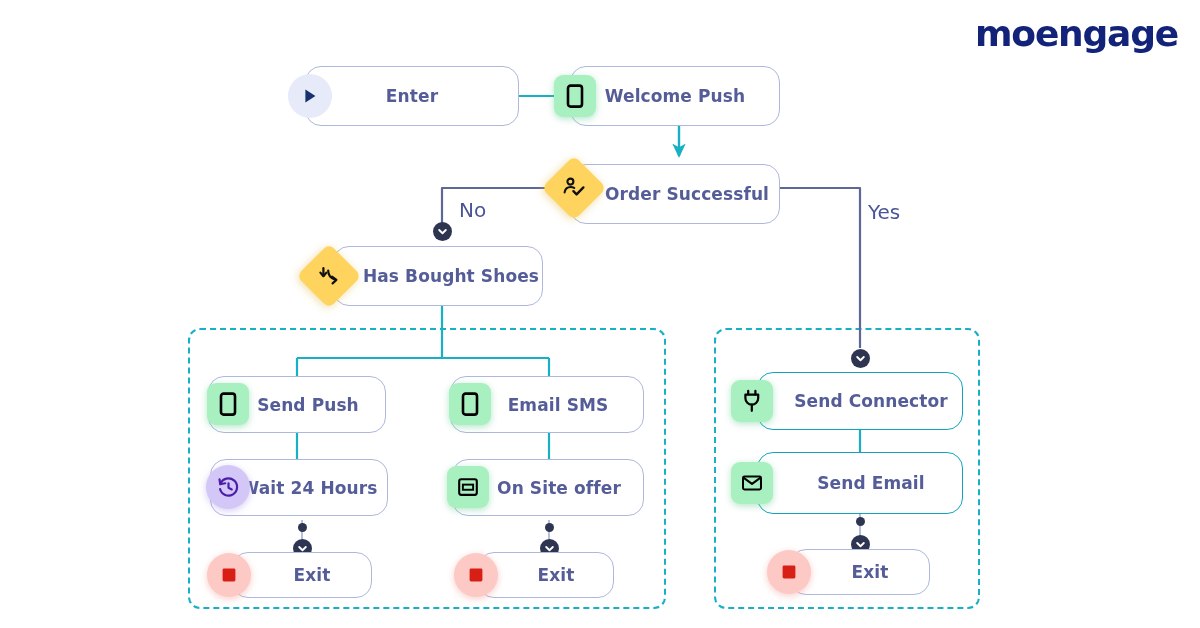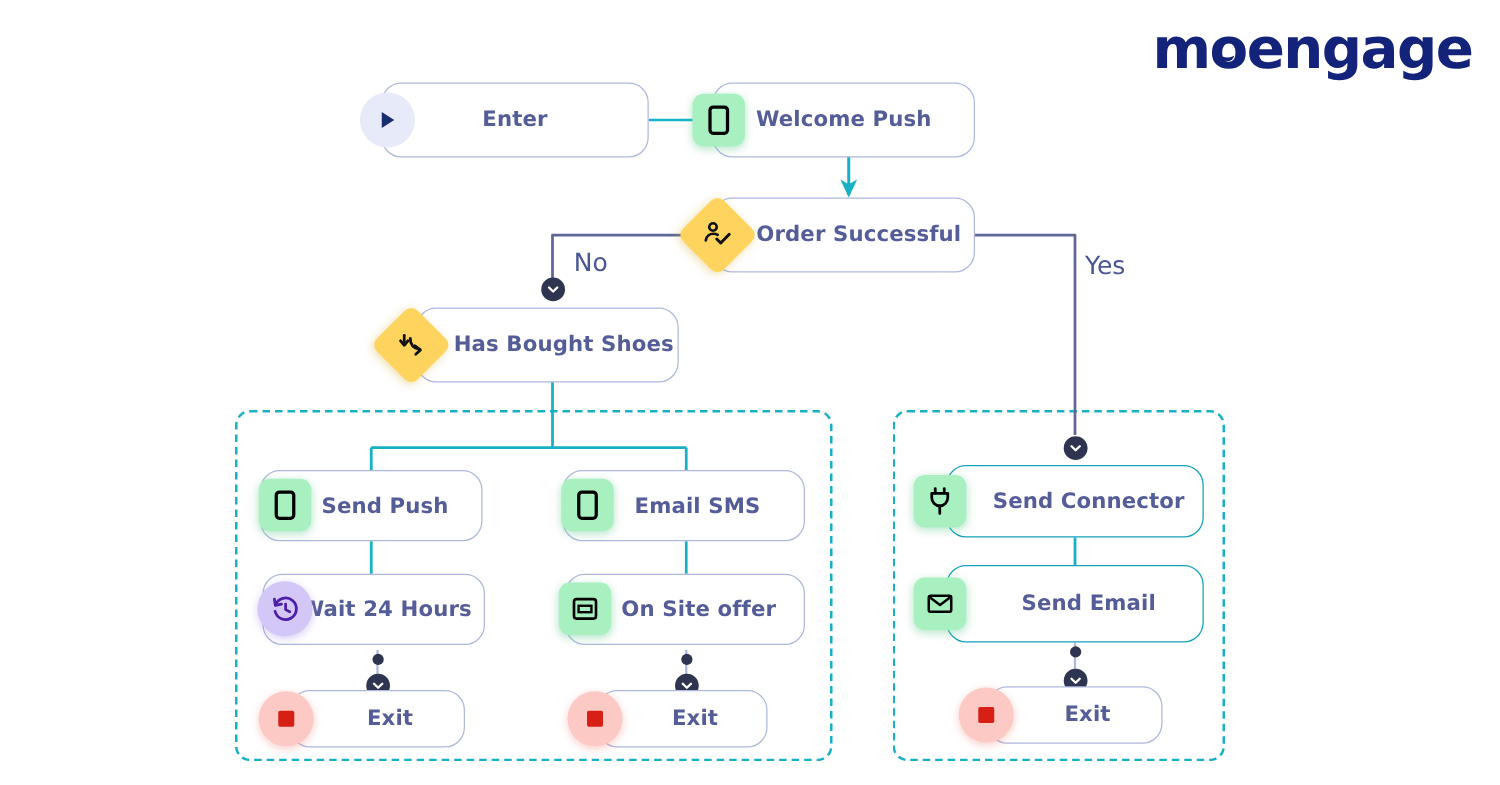--- a/index.html
+++ b/index.html
@@ -20,21 +20,21 @@
     position: absolute; left: 0; top: 0;
     width: 1200px; height: 628px;
     pointer-events: none;
   }
 
   
   .logo {
     position: absolute;
     right: 22px; top: 16px;
     font-family: "DejaVu Sans", "Liberation Sans", sans-serif;
-    font-size: 45px;
+    font-size: 36px;
     font-weight: 700;
     letter-spacing: -1.2px;
     color: #14237a;
     line-height: 1;
     white-space: nowrap;
   }
   .logo .smile-o {
     position: relative;
     display: inline-block;
   }
@@ -192,21 +192,21 @@
 
   <div class="node" style="left:570px; top:66px; width:210px; height:60px;">
     <span class="label" style="">Welcome Push</span>
   </div>
   <div class="badge sq" style="left:554px; top:75px;">
     <svg width="20" height="24" viewBox="0 0 20 24" aria-hidden="true">
       <rect x="3" y="1.6" width="14" height="21" rx="2.6" fill="none" stroke="#000" stroke-width="2.6"></rect>
     </svg>
   </div>
 
-  <div class="node" style="left:570px; top:158px; width:210px; height:60px;">
+  <div class="node" style="left:570px; top:164px; width:210px; height:60px;">
     <span class="label" style="margin-left:24px;">Order Successful</span>
   </div>
   <div class="diamond-wrap" style="left:551px; top:165px;">
     <div class="dia"></div>
     <div class="glyph">
       <svg width="24" height="24" viewBox="0 0 24 24" aria-hidden="true">
         <circle cx="8.4" cy="5.6" r="3" fill="none" stroke="#111" stroke-width="2.1"></circle>
         <path d="M2.6 16.4 C3.2 12.6 6 11 8.6 11 C10 11 11.2 11.3 12.2 11.9" fill="none" stroke="#111" stroke-width="2.1" stroke-linecap="round"></path>
         <path d="M11.4 15.2 L14.6 18.4 L21.4 11.4" fill="none" stroke="#111" stroke-width="2.4" stroke-linecap="round" stroke-linejoin="round"></path>
       </svg>

